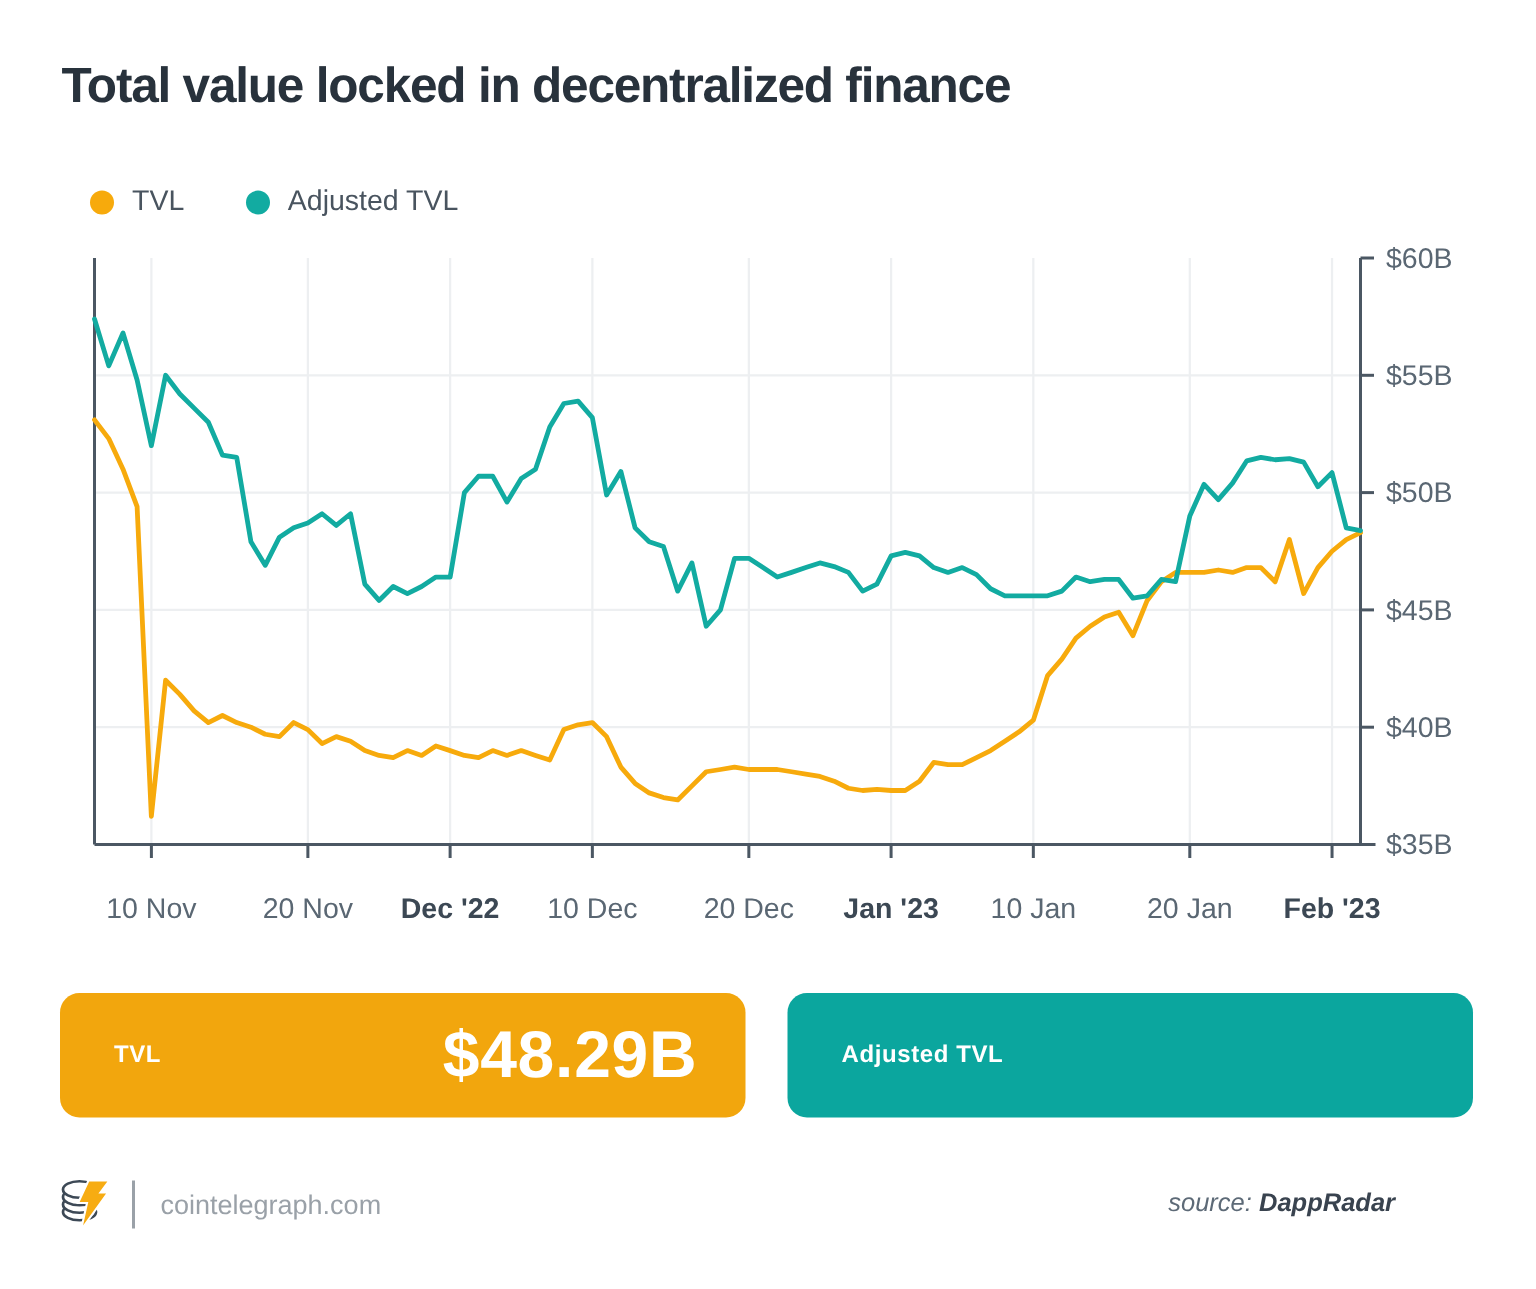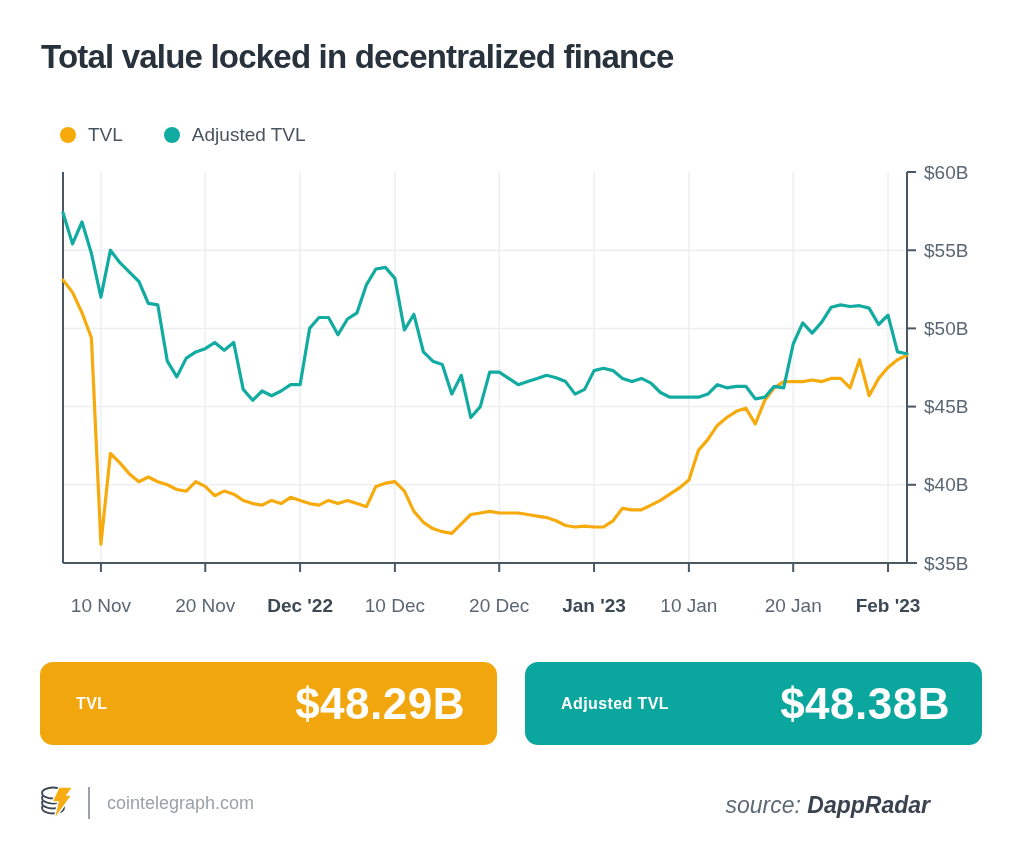--- a/index.html
+++ b/index.html
@@ -107,21 +107,21 @@
     margin-right: 17px;
   }
   .footer-site {
     font-size: 18px;
     color: #9aa1a8;
   }
   .footer-source {
     position: absolute;
     right: 42px;
     top: 12px;
-    font-size: 23px;
+    font-size: 17px;
     font-style: italic;
     white-space: nowrap;
   }
   .source-prefix { color: #5d6a77; font-weight: 400; }
   .source-name { color: #39434f; font-weight: 700; }
 </style>
 </head>
 <body>
 
 <div class="page">
@@ -190,21 +190,20 @@
       <path d="M63.0 212.7 L72.5 243.9 L82.0 222.0 L91.4 253.3 L100.9 297.1 L110.4 250.2 L119.9 262.7 L129.4 272.1 L138.9 281.5 L148.3 303.4 L157.8 304.9 L167.3 361.2 L176.8 376.9 L186.3 358.1 L195.8 351.9 L205.2 348.7 L214.7 342.5 L224.2 350.3 L233.7 342.5 L243.2 389.4 L252.7 400.3 L262.1 391.0 L271.6 395.7 L281.1 391.0 L290.6 384.7 L300.1 384.7 L309.6 328.4 L319.0 317.5 L328.5 317.5 L338.0 334.7 L347.5 319.0 L357.0 312.8 L366.5 284.6 L375.9 269.0 L385.4 267.4 L394.9 278.4 L404.4 330.0 L413.9 314.3 L423.4 351.9 L432.8 361.2 L442.3 364.4 L451.8 394.1 L461.3 375.3 L470.8 417.5 L480.3 406.6 L489.7 372.2 L499.2 372.2 L508.7 378.4 L518.2 384.7 L527.7 381.6 L537.2 378.4 L546.6 375.3 L556.1 377.7 L565.6 381.6 L575.1 394.1 L584.6 389.4 L594.1 370.6 L603.5 368.3 L613.0 370.6 L622.5 378.4 L632.0 381.6 L641.5 378.4 L651.0 383.1 L660.4 392.5 L669.9 397.2 L679.4 397.2 L688.9 397.2 L698.4 397.2 L707.9 394.1 L717.3 384.7 L726.8 387.8 L736.3 386.3 L745.8 386.3 L755.3 398.8 L764.8 397.2 L774.2 386.3 L783.7 387.8 L793.2 344.0 L802.7 322.9 L812.2 333.1 L821.7 322.1 L831.1 307.3 L840.6 304.9 L850.1 306.5 L859.6 305.7 L869.1 308.1 L878.6 324.5 L888.0 315.1 L897.5 351.9 L907.0 353.7" fill="none" stroke="#12aba1" stroke-width="3.2" stroke-linejoin="round" stroke-linecap="round"></path>
     </svg>
 
   <div class="cards">
     <div class="card" style="background: rgb(242, 166, 13);">
       <span class="card-label">TVL</span>
       <span class="card-value">$48.29B</span>
     </div>
     <div class="card" style="background: rgb(11, 166, 158);">
       <span class="card-label">Adjusted TVL</span>
-      <span class="card-value">$48.38B</span>
     </div>
   </div>
 
   <div class="footer">
     <div class="footer-left">
       <svg class="logo" viewBox="0 0 34 38">
         <ellipse cx="13" cy="24" rx="11" ry="5.5" fill="#ffffff" stroke="#3d4956" stroke-width="1.8"></ellipse>
         <ellipse cx="13" cy="19" rx="11" ry="5.5" fill="#ffffff" stroke="#3d4956" stroke-width="1.8"></ellipse>
         <ellipse cx="13" cy="14" rx="11" ry="5.5" fill="#ffffff" stroke="#3d4956" stroke-width="1.8"></ellipse>
         <ellipse cx="13" cy="9" rx="11" ry="5.5" fill="#ffffff" stroke="#3d4956" stroke-width="1.8"></ellipse>

